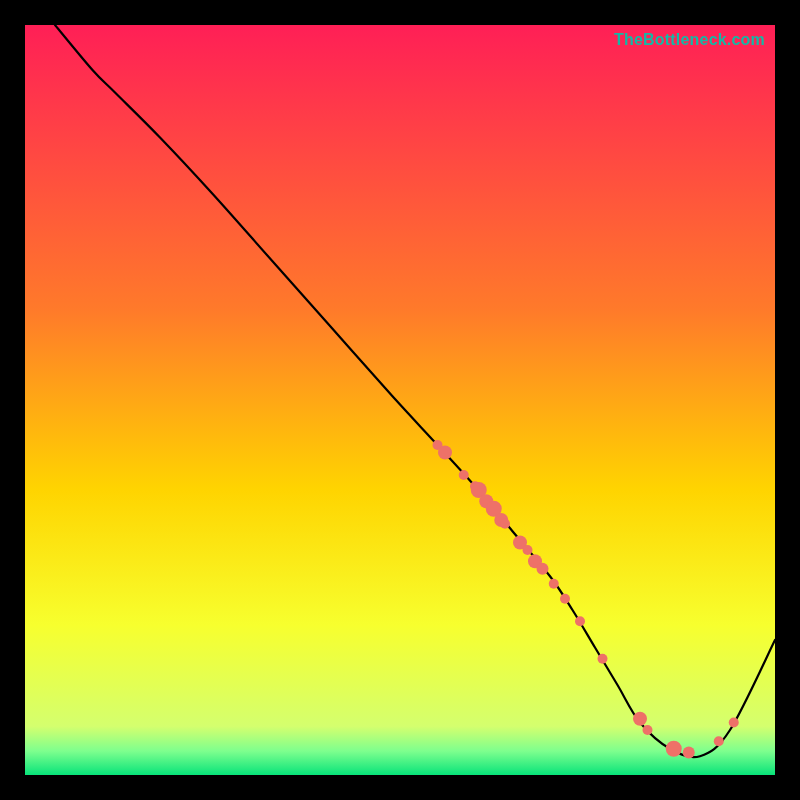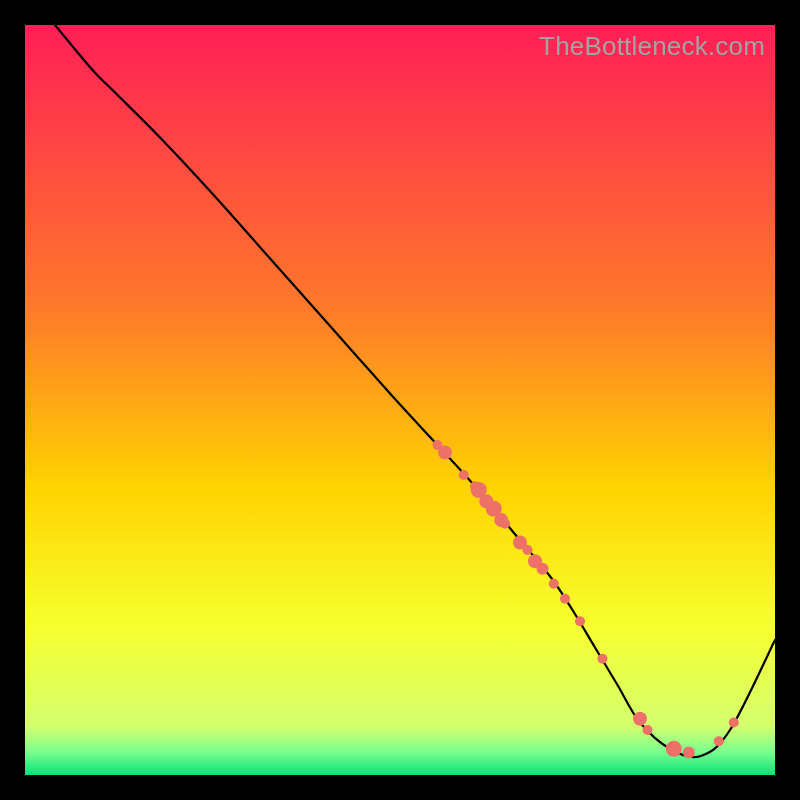--- a/index.html
+++ b/index.html
@@ -16,23 +16,23 @@
     top: 25px;
     width: 750px;
     height: 750px;
     background: #000;
   }
   .watermark {
     position: absolute;
     top: 6px;
     right: 10px;
     font-family: Arial, Helvetica, sans-serif;
-    font-size: 26px;
-    font-weight: 400;
-    color: #a3a3a3;
+    font-size: 16px;
+    font-weight: 700;
+    color: #14b8a6;
     letter-spacing: 0.2px;
     z-index: 10;
   }
   svg { display: block; }
 </style>
 </head>
 <body>
 
 <div class="frame">
   <div class="watermark">TheBottleneck.com</div>

